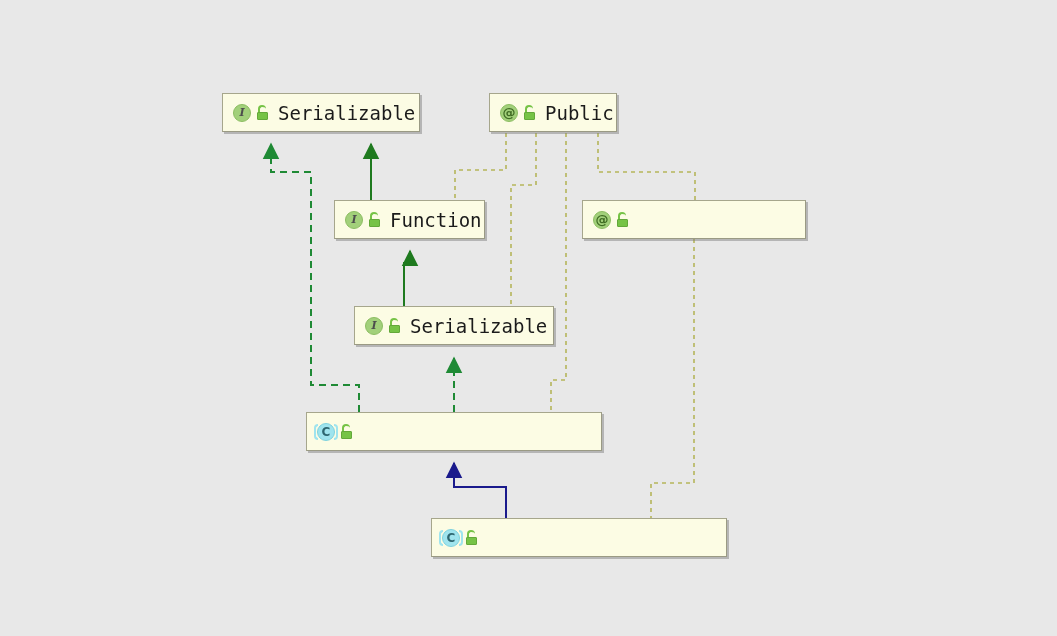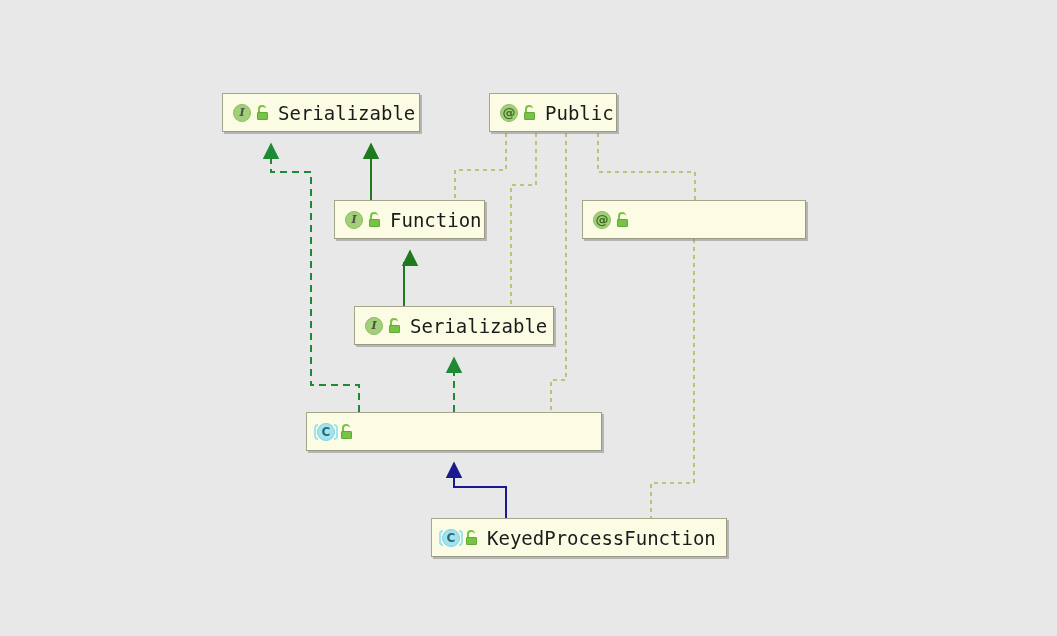--- a/index.html
+++ b/index.html
@@ -252,16 +252,15 @@
   <div class="node" style="left:431px; top:518px; width:296px; height:39px;">
     <span class="type-icon icon-class">
       <span class="brkt brkt-l"></span>
       <span class="disc">C</span>
       <span class="brkt brkt-r"></span>
     </span>
     <span class="lock-icon">
       <span class="shackle"></span>
         <span class="body"></span>
     </span>
-    <span class="node-label">KeyedProcessFunction</span>
   </div>
 
 </div>
 
 </body></html>

